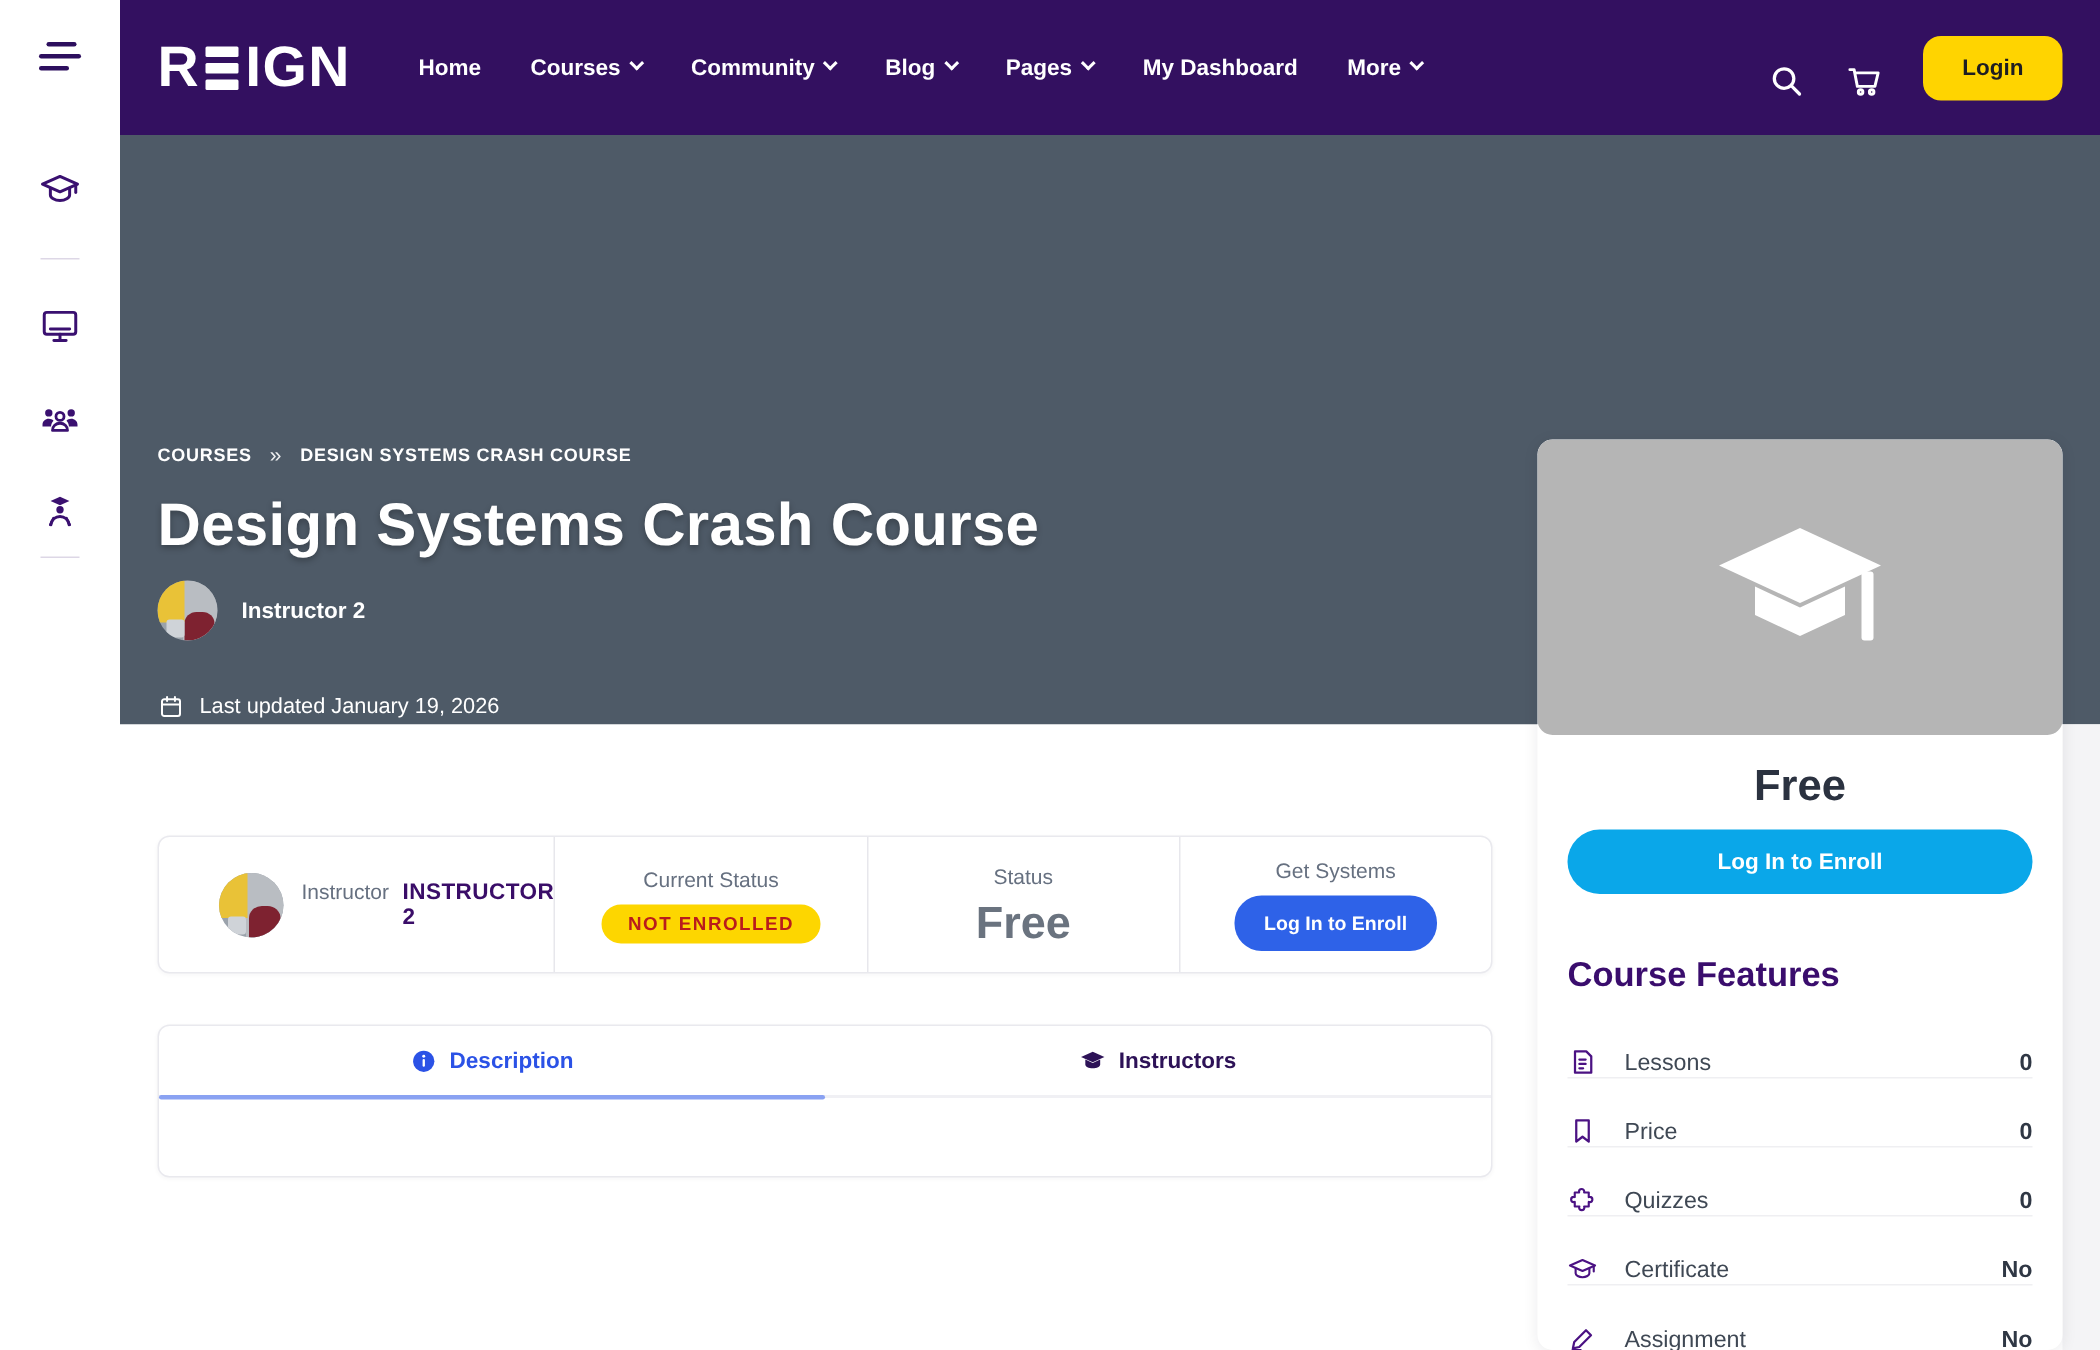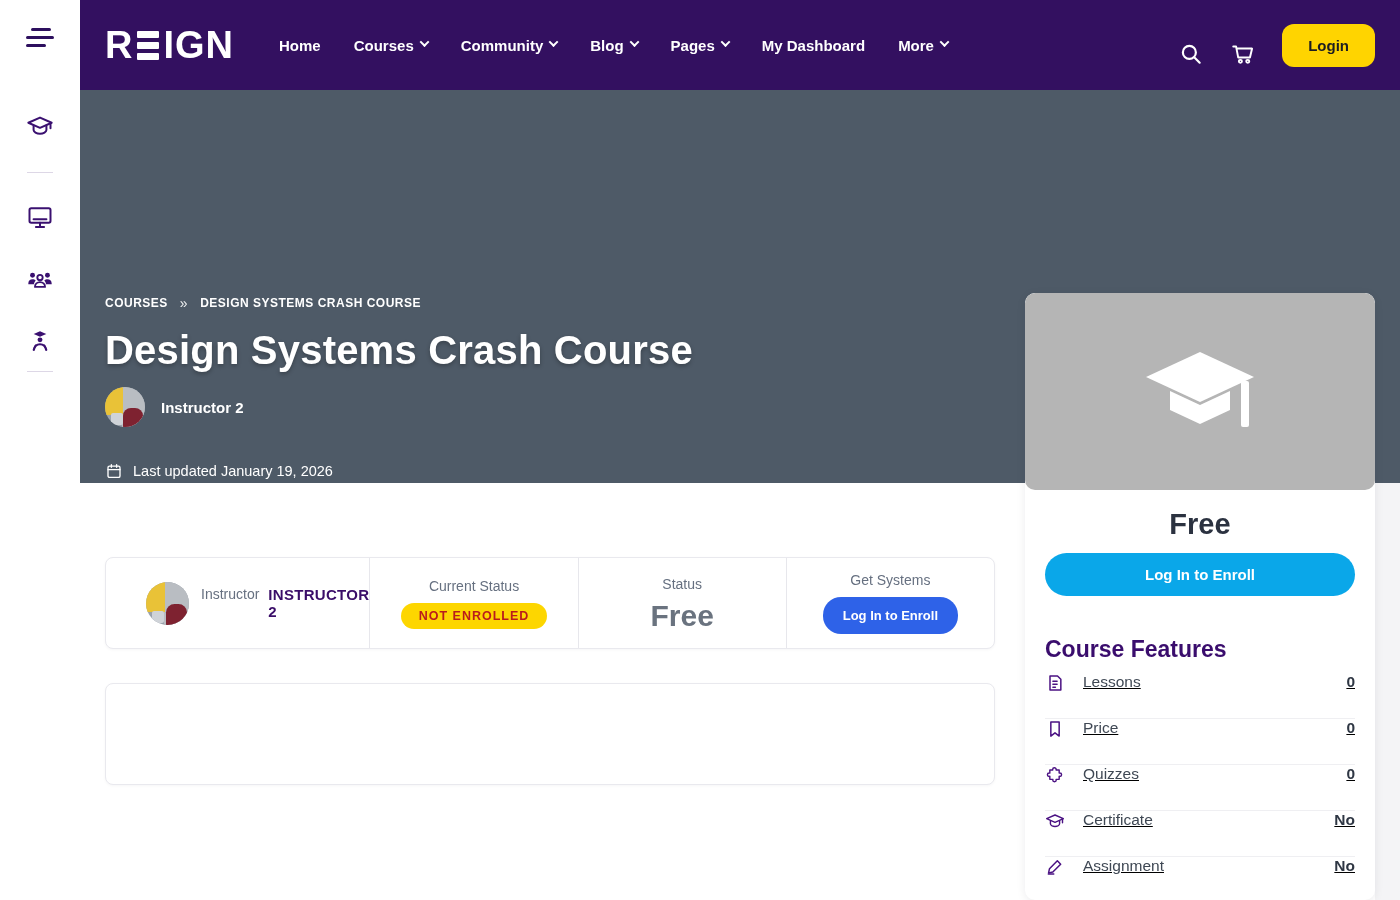--- a/index.html
+++ b/index.html
@@ -80,21 +80,21 @@
   .tab-content { height:52px; }
 
   
   .course-card { position:absolute; left:1025px; top:293px; width:350px; height:607px; background:#fff; border-radius:10px; box-shadow:0 2px 10px rgba(20,20,40,.08); z-index:5; overflow:hidden; }
   .course-thumb { height:197px; background:#b5b5b5; border-radius:10px; display:flex; align-items:center; justify-content:center; }
   .course-thumb svg { width:122px; height:96px; }
   .course-price { text-align:center; font-size:29px; font-weight:800; color:#2b3240; margin-top:18px; }
   .btn-cyan { display:block; width:310px; margin:12px auto 0; background:#0aa7e9; color:#fff; font-size:15px; font-weight:700; border:none; border-radius:22px; padding:13px 0; cursor:pointer; font-family:inherit; }
   .features-title { font-size:23px; font-weight:800; color:#3a0d6d; margin:40px 20px 10px; }
   .features-list { margin:6px 20px 0; }
-  .feature-row { display:flex; align-items:flex-start; height:46px; border-bottom:1px solid #efeff2;text-decoration:underline; }
+  .feature-row { display:flex; align-items:flex-end; height:46px; border-bottom:1px solid #efeff2; }
   .feature-row:last-child { border-bottom:none; }
   .feature-icon { width:20px; height:20px; color:#4b1283; margin-right:18px; flex:0 0 20px; }
   .feature-icon svg { width:20px; height:20px; display:block; }
   .feature-label { font-size:15.5px; color:#3f4854; }
   .feature-value { margin-left:auto; font-size:15.5px; font-weight:800; color:#2f3744; }
 
   .right-strip { position:absolute; left:1375px; top:483px; width:25px; height:417px; background:#f4f4f6; z-index:1; }
 </style>
 </head>
 <body>
@@ -258,20 +258,37 @@
           <span class="sc-label">Status</span>
           <span class="sc-price-value">Free</span>
         </div>
         <div class="sc-col">
           <span class="sc-label">Get Systems</span>
           <button class="btn-blue">Log In to Enroll</button>
         </div>
       </div>
 
       <div class="card tabs-card">
+        <div class="tab-row">
+          <div class="tab tab-active">
+            <svg viewBox="0 0 24 24">
+              <circle cx="12" cy="12" r="10" fill="#2b52e6"></circle>
+              <circle cx="12" cy="7.2" r="1.4" fill="#fff"></circle>
+              <rect x="10.9" y="9.8" width="2.2" height="7.4" rx="1.1" fill="#fff"></rect>
+            </svg>
+            <span>Description</span>
+          </div>
+          <div class="tab tab-inactive">
+            <svg viewBox="0 0 24 24" fill="currentColor">
+              <path d="M12 3 23 8 12 13 1 8Z"></path>
+              <path d="M5 10.4V15c0 2 3.1 3.6 7 3.6s7-1.6 7-3.6v-4.6L12 13.6Z"></path>
+            </svg>
+            <span>Instructors</span>
+          </div>
+        </div>
         <div class="tab-content"></div>
       </div>
 
     </section>
   </div>
 
   <aside class="course-card">
     <div class="course-thumb">
       <svg viewBox="0 0 120 96" fill="#fff">
         <path d="M60 8 L114 33 L60 58 L6 33 Z"></path>

